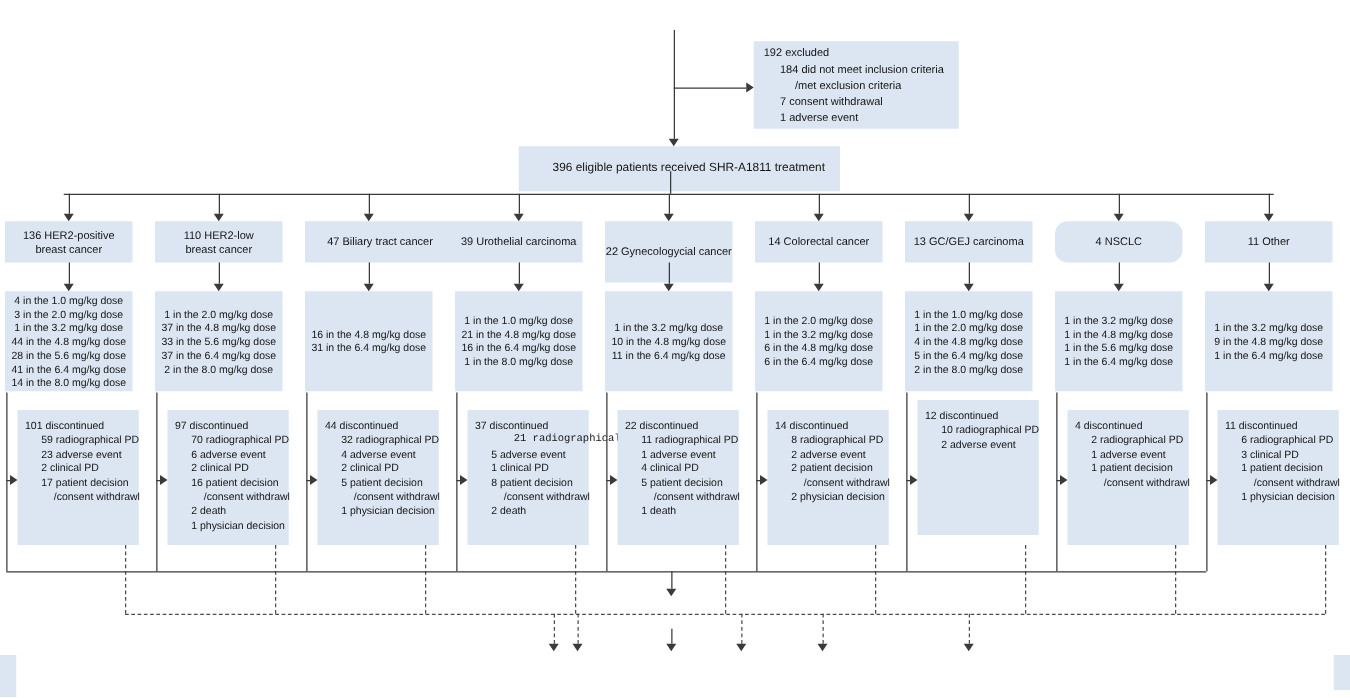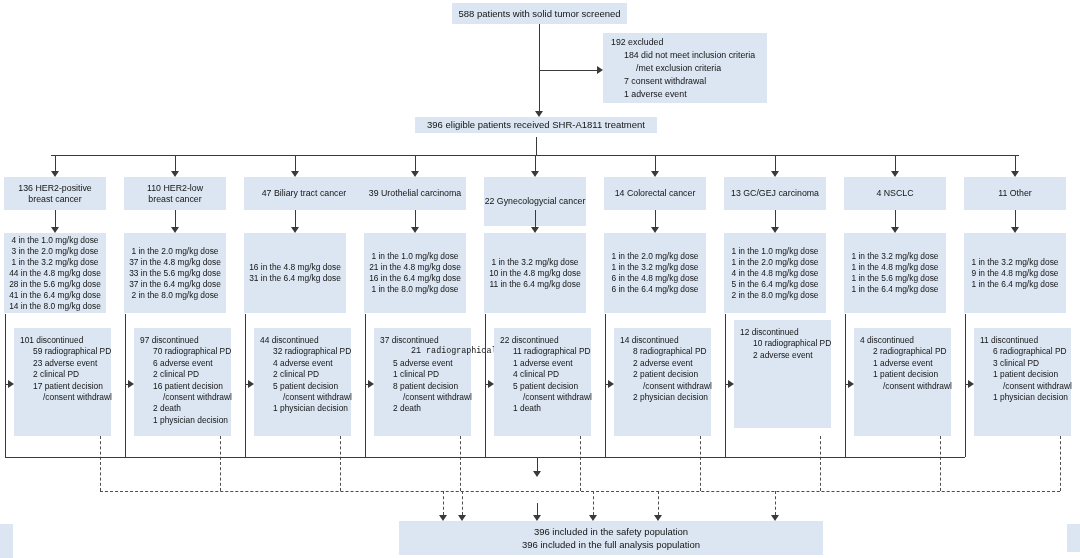--- a/index.html
+++ b/index.html
@@ -24,33 +24,30 @@
   .excl{font-size:8.8px;line-height:13px;padding-top:3px;box-sizing:border-box;}
   .vl{position:absolute;width:0;border-left:1px solid var(--line);}
   .hl{position:absolute;height:0;border-top:1px solid var(--line);}
   .vl.dash{border-left:1px dashed var(--dash);}
   .hl.dash{border-top:1px dashed var(--dash);}
   .ad{position:absolute;width:0;height:0;border-left:4px solid transparent;border-right:4px solid transparent;border-top:6px solid var(--line);}
   .ar{position:absolute;width:0;height:0;border-top:4px solid transparent;border-bottom:4px solid transparent;border-left:6px solid var(--line);}
   
   #box-screened{left:452px;top:3px;width:175px;height:21px;}
   #box-excluded{left:603px;top:33px;width:164px;height:70px;}
-  #box-eligible{left:415px;top:117px;width:242px;height:16px;}
+  #box-eligible{left:415px;top:117px;width:242px;height:36px;padding-left:15px;}
   #box-ongoing{left:483px;top:477px;width:108px;height:26px;}
   #box-final{left:399px;top:521px;width:424px;height:34px;font-size:9.5px;line-height:13px;}
   .artifact{position:absolute;background:var(--box);}
 </style>
 </head>
 <body>
 
 <div id="stage">
 
-  <div class="box cbox lg" id="box-screened">
-    <div>588 patients with solid tumor screened</div>
-  </div>
 
   <div class="box excl" id="box-excluded">
       <div style="padding-left: 8px;">192 excluded</div>
       <div style="padding-left: 21px;">184 did not meet inclusion criteria</div>
       <div style="padding-left: 33px;">/met exclusion criteria</div>
       <div style="padding-left: 21px;">7 consent withdrawal</div>
       <div style="padding-left: 21px;">1 adverse event</div>
     </div>
 
   <div class="box cbox lg" id="box-eligible">
@@ -191,21 +188,21 @@
           <div>5 in the 6.4 mg/kg dose</div>
           <div>2 in the 8.0 mg/kg dose</div>
         </div>
         <div class="box disc" style="left: 734px; top: 320px; width: 97px; height: 108px;">
           <div style="padding-left: 6px;">12 discontinued</div>
           <div style="padding-left: 19px;">10 radiographical PD</div>
           <div style="padding-left: 19px;">2 adverse event</div>
         </div>
       </div>
       <div>
-        <div class="box cbox hdr" style="left: 844px; top: 177px; width: 102px; height: 33px;">
+        <div class="box cbox hdr" style="left: 844px; top: 177px; width: 102px; height: 33px; border-radius: 10px;">
           <div>4 NSCLC</div>
         </div>
         <div class="box cbox dose" style="left: 844px; top: 233px; width: 102px; height: 80px;">
           <div>1 in the 3.2 mg/kg dose</div>
           <div>1 in the 4.8 mg/kg dose</div>
           <div>1 in the 5.6 mg/kg dose</div>
           <div>1 in the 6.4 mg/kg dose</div>
         </div>
         <div class="box disc" style="left: 854px; top: 328px; width: 97px; height: 108px;">
           <div style="padding-left: 6px;">4 discontinued</div>
@@ -325,20 +322,16 @@
       <div class="ad" style="left: 458px; top: 515px;"></div>
       <div class="vl dash" style="left: 593px; top: 491px; height: 24px;"></div>
       <div class="ad" style="left: 589px; top: 515px;"></div>
       <div class="vl dash" style="left: 658px; top: 491px; height: 24px;"></div>
       <div class="ad" style="left: 654px; top: 515px;"></div>
       <div class="vl dash" style="left: 775px; top: 491px; height: 24px;"></div>
       <div class="ad" style="left: 771px; top: 515px;"></div>
     </div>
 
 
-  <div class="box cbox" id="box-final">
-    <div>396 included in the safety population</div>
-    <div>396 included in the full analysis population</div>
-  </div>
 
   <div class="artifact" style="left:0;top:524px;width:13px;height:34px;"></div>
   <div class="artifact" style="left:1067px;top:524px;width:13px;height:28px;"></div>
 </div>
 
 </body></html>

